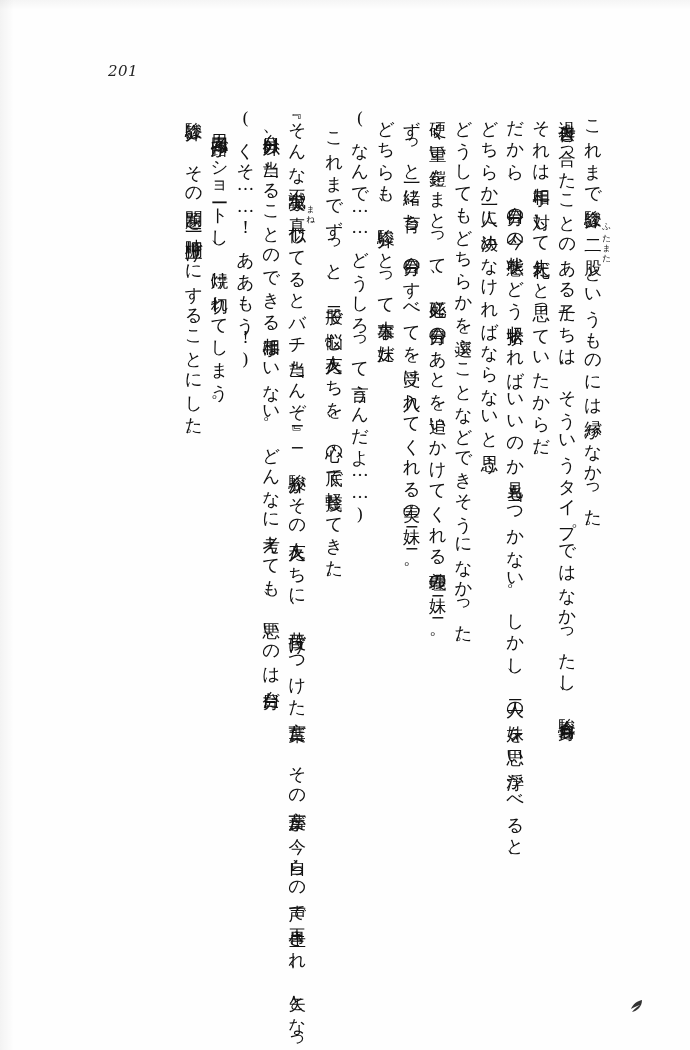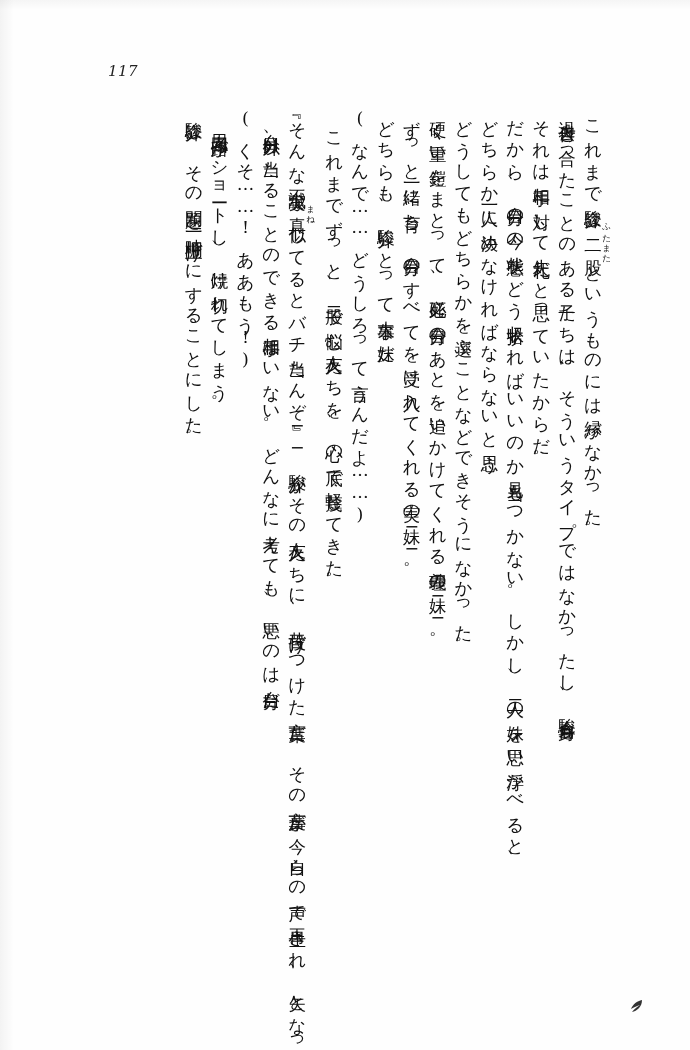--- a/index.html
+++ b/index.html
@@ -102,21 +102,21 @@
   }
 </style>
 </head>
 <body>
 
 <div id="page">
 
   <div id="edge-shade-top"></div>
   <div id="edge-shade-left"></div>
 
-  <div id="page-number">117</div>
+  <div id="page-number">201</div>
 
   <div id="text-block">
 
     <div class="vcol">これまで駿介は<ruby>二股<rt>ふたまた</rt></ruby>というものには縁がなかった。</div>
 
     <div class="vcol">過去付き合ったことのある子たちは、そういうタイプではなかったし、駿介自身も</div>
 
     <div class="vcol">それは相手に対して失礼だと思っていたからだ。</div>
 
     <div class="vcol">だから、自分の今の状態をどう収拾すればいいのか見当もつかない。しかし、二人の妹を思い浮かべると、</div>

